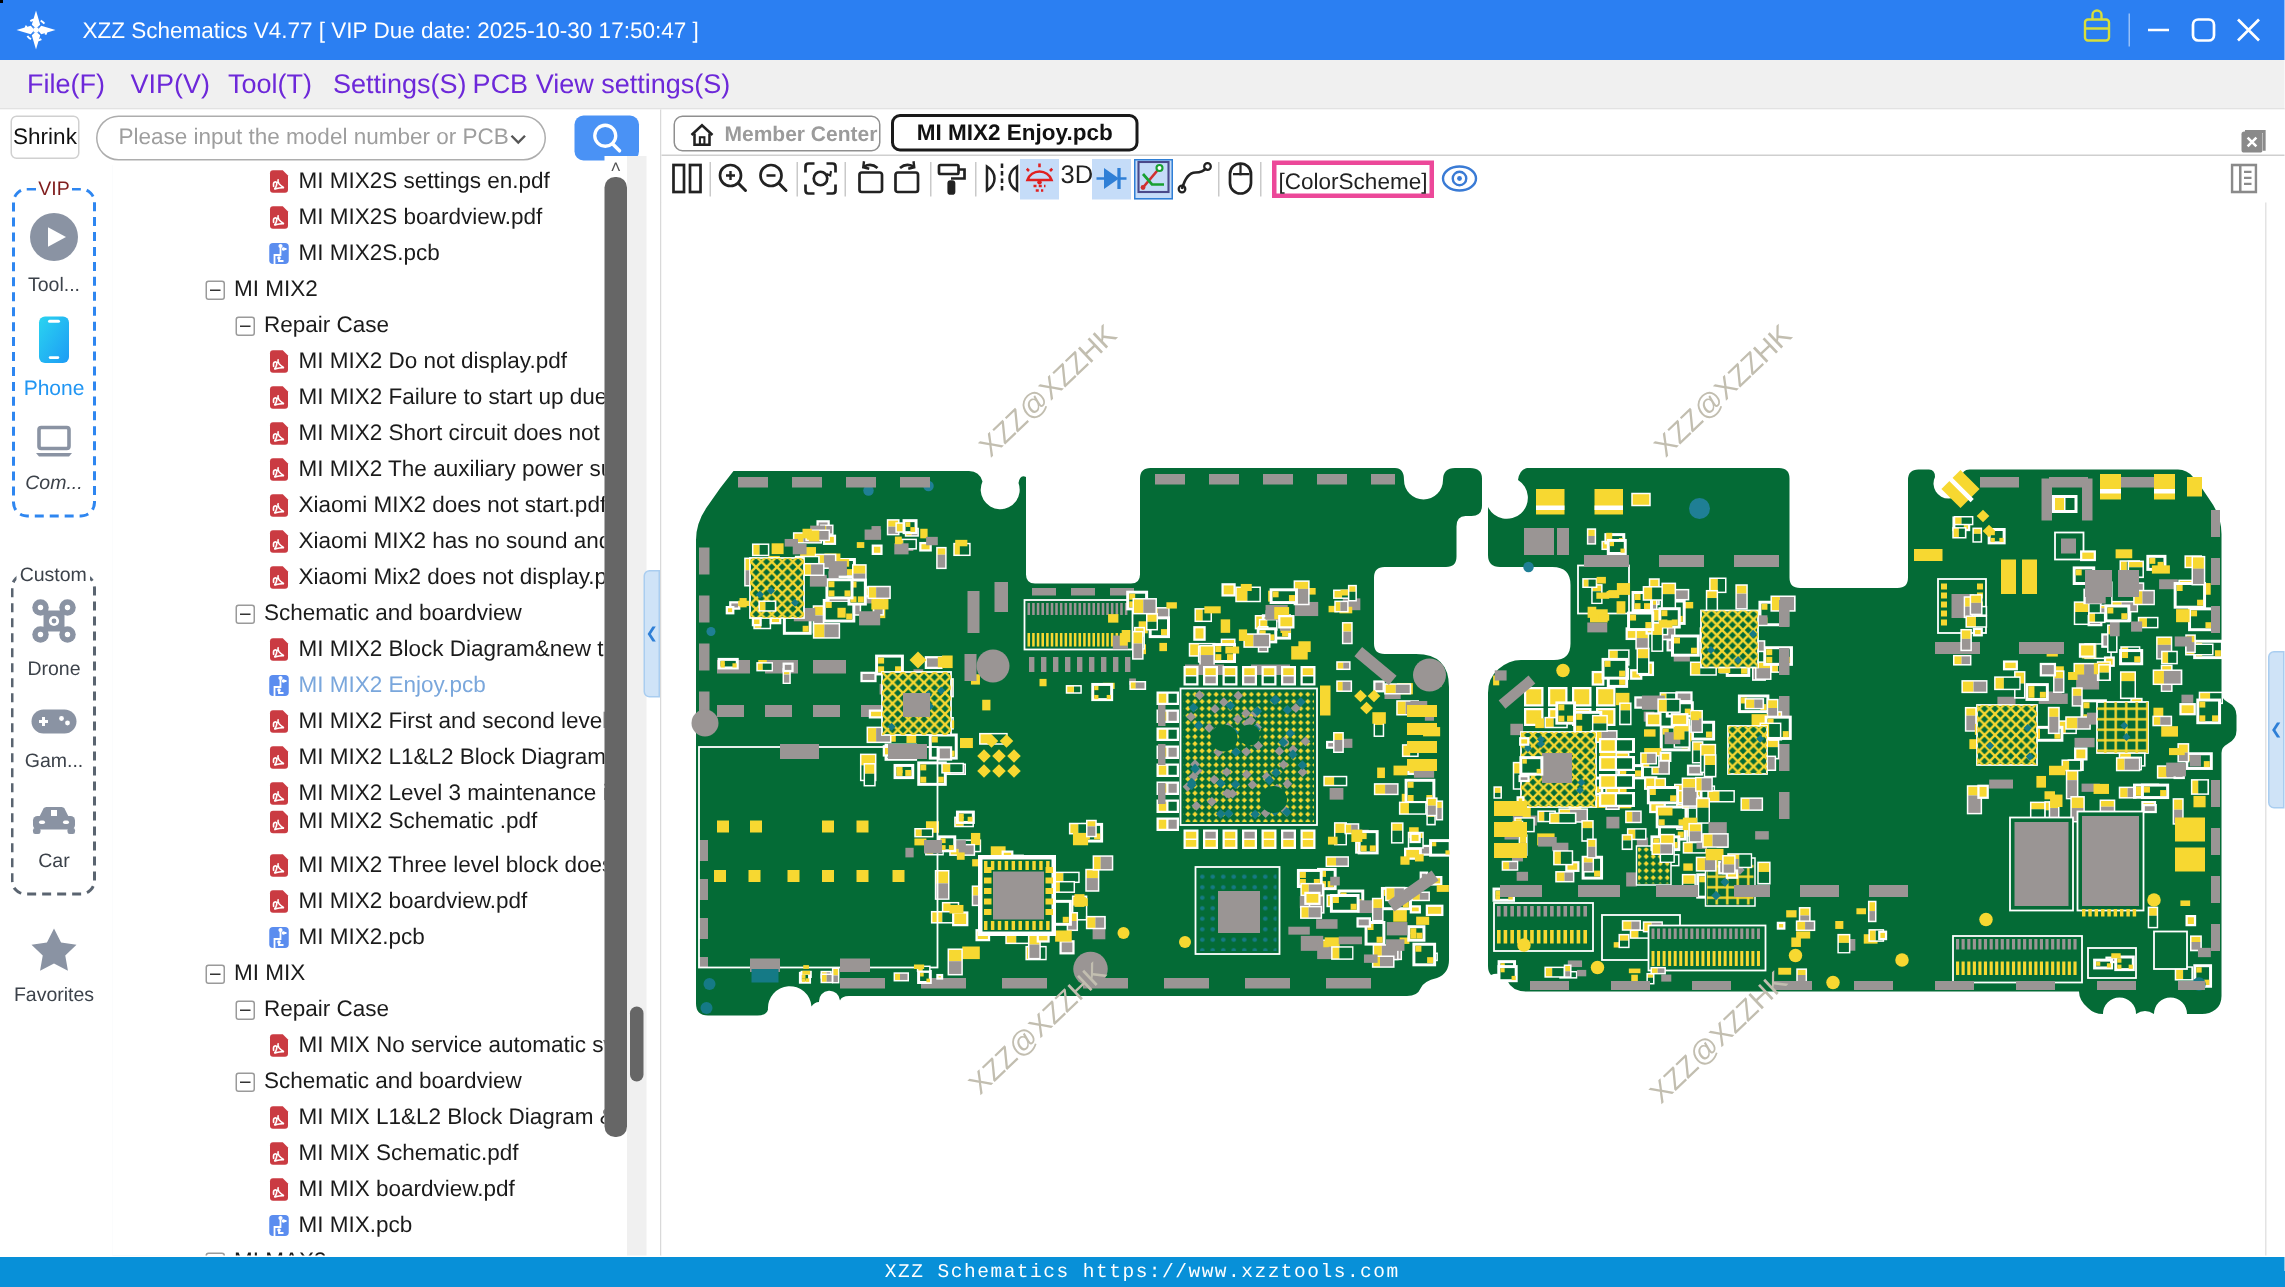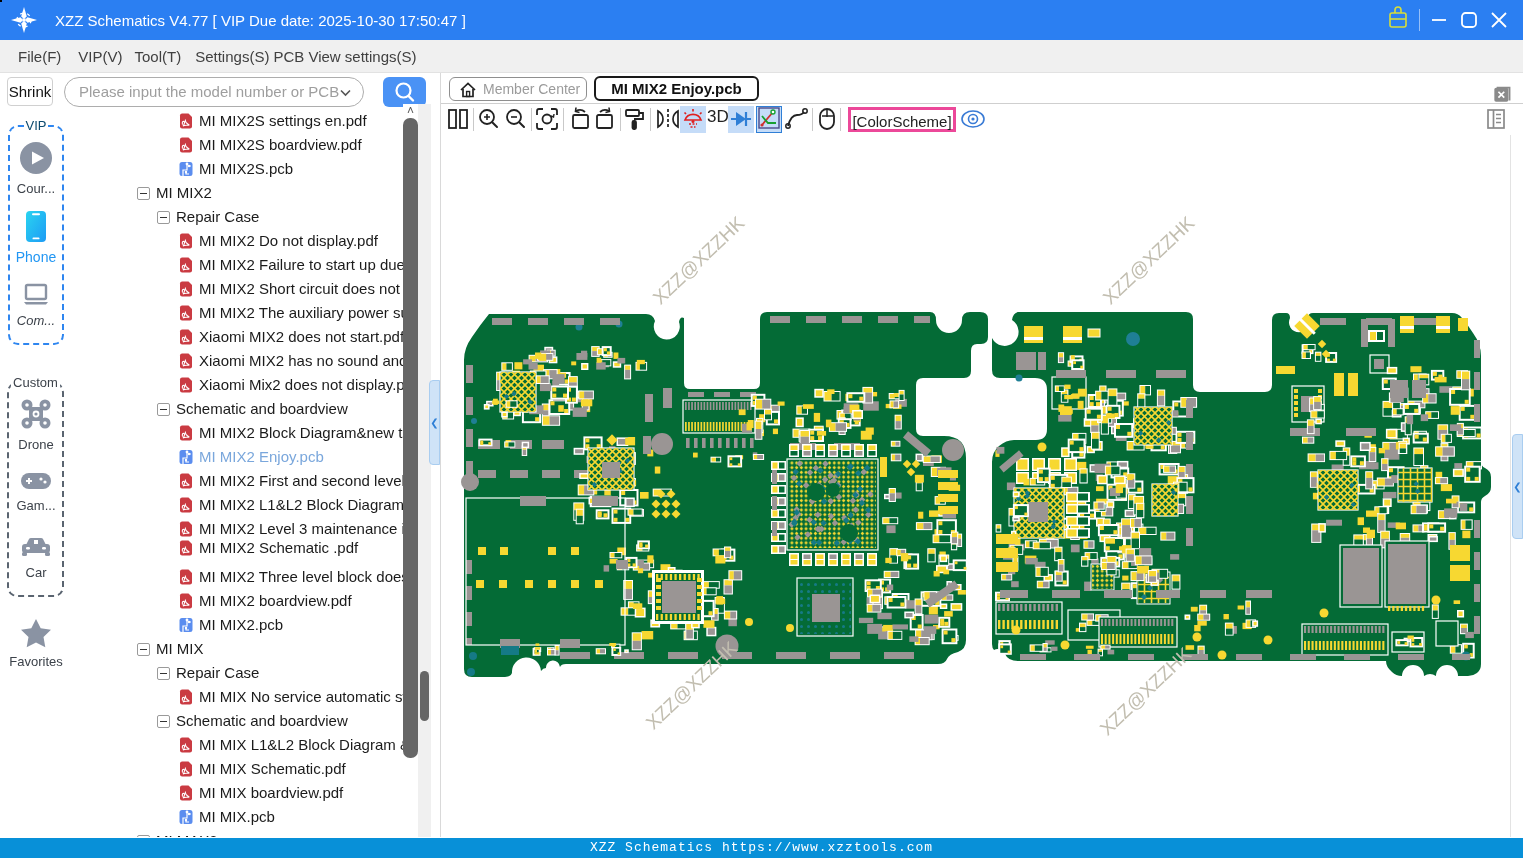--- a/index.html
+++ b/index.html
@@ -3,21 +3,21 @@
 <meta charset="utf-8">
 <title>XZZ Schematics</title>
 <style>
 *{margin:0;padding:0;box-sizing:border-box;font-family:"Liberation Sans",sans-serif;}
 html,body{width:1523px;height:858px;overflow:hidden;background:#fff;}
 #titlebar{position:absolute;left:0;top:0;width:1523px;height:40px;background:#2b7ff2;}
 #titlebar .appicon{position:absolute;left:10px;top:6px;width:28px;height:28px;}
 #titlebar .title{position:absolute;left:55px;top:0;height:40px;line-height:41px;color:#fff;font-size:15px;}
 .winbtn{position:absolute;top:0;height:40px;color:#fff;}
 #menubar{position:absolute;left:0;top:40px;width:1523px;height:33px;background:#f0f0f0;border-bottom:1px solid #e2e2e2;font-size:0;}
-#menubar span{display:inline-block;height:33px;line-height:33px;font-size:15px;color:#404040;}
+#menubar span{display:inline-block;height:33px;line-height:33px;font-size:18px;color:#6d28d9;}
 #searchrow{position:absolute;left:0;top:73px;width:441px;height:37px;background:#fff;}
 #shrink{position:absolute;left:7px;top:4px;width:46px;height:29px;border:1px solid #d0d0d0;border-radius:4px;font-size:15px;color:#111;text-align:center;line-height:27px;background:#fff;}
 #searchbox{position:absolute;left:64px;top:4px;width:300px;height:30px;border:1px solid #adadad;border-radius:15px;background:#fff;color:#9e9e9e;font-size:15px;line-height:28px;padding-left:14px;}
 
 #searchbtn{position:absolute;left:383px;top:4px;width:43px;height:30px;background:#4a92f5;border-radius:6px;}
 #leftrail{position:absolute;left:0;top:110px;width:75px;height:727px;background:#fff;}
 .railbox{position:absolute;border-radius:10px;}
 .railbox .lbl{position:absolute;top:-9px;left:0;width:100%;text-align:center;font-size:13px;}
 .railbox .lbl span{background:#fff;padding:0 2px;}
 .railitem{position:absolute;width:100%;text-align:center;}
@@ -31,21 +31,21 @@
 #treescroll{position:absolute;left:403px;top:104px;width:15px;height:733px;background:#fff;}
 #treescroll .arrow{position:absolute;left:1px;top:0;width:13px;height:13px;color:#555;font-size:12px;text-align:center;line-height:15px;}
 #treescroll .thumb{position:absolute;left:0px;top:14px;width:15px;height:640px;background:#666;border-radius:7px;}
 #outerscroll{position:absolute;left:418px;top:104px;width:13px;height:733px;background:#f0f0f0;}
 #outerscroll .thumb{position:absolute;left:2px;top:567px;width:9px;height:50px;background:#666;border-radius:5px;}
 #vdivider{position:absolute;left:440px;top:73px;width:1px;height:764px;background:#d9d9d9;}
 #lefthandle{position:absolute;left:429px;top:380px;width:11px;height:85px;background:#cfe3f7;border:1px solid #a9cdf0;border-radius:4px 0 0 4px;color:#2f7fd6;font-size:10px;line-height:83px;text-align:center;}
 #righthandle{position:absolute;left:1512px;top:434px;width:11px;height:105px;background:#cfe3f7;border:1px solid #a9cdf0;border-radius:4px 0 0 4px;color:#2f7fd6;font-size:10px;line-height:103px;text-align:center;}
 #tabrow{position:absolute;left:441px;top:73px;width:1082px;height:31px;background:#fff;border-bottom:1px solid #cfcfcf;}
 #tab1{position:absolute;left:8px;top:4px;width:138px;height:24px;border:1px solid #8f8f8f;border-radius:6px;}
-#tab1 .txt{position:absolute;left:33px;top:0;font-size:14px;color:#9b9b9b;line-height:23px;white-space:nowrap;}
+#tab1 .txt{position:absolute;left:33px;top:0;font-size:14px;color:#9b9b9b;line-height:23px;white-space:nowrap;font-weight:bold;}
 #tab2{position:absolute;left:153px;top:3px;width:165px;height:25px;border:2px solid #1a1a1a;border-radius:6px;text-align:center;font-size:15px;font-weight:bold;color:#111;line-height:21px;}
 #iconrow{position:absolute;left:441px;top:104px;width:1082px;height:31px;background:#fff;}
 .isep{position:absolute;top:4px;width:1px;height:23px;background:#c9c9c9;}
 .ibox{position:absolute;top:2px;width:26px;height:27px;background:#c5dcf8;}
 #closetab{position:absolute;left:1492px;top:83px;width:21px;height:21px;}
 #panelicon{position:absolute;left:1487px;top:108px;width:18px;height:22px;}
 #canvas{position:absolute;left:441px;top:135px;width:1069px;height:702px;background:#fff;overflow:hidden;}
 #rightgutter{position:absolute;left:1510px;top:135px;width:13px;height:702px;background:#fff;border-left:1px solid #e3e3e3;}
 #statusbar{position:absolute;left:0;top:838px;width:1523px;height:20px;background:#0890d8;color:#fff;text-align:center;font-family:"Liberation Mono",monospace;font-size:13px;line-height:19px;letter-spacing:1px;}
 </style>
@@ -91,28 +91,28 @@
         <path d="M1 1.5 L5.5 6 L10 1.5" fill="none" stroke="#555" stroke-width="1.6"></path>
       </svg></div>
   <div id="searchbtn"><svg viewBox="0 0 43 30" style="width:43px;height:30px;">
         <circle cx="20.5" cy="13.5" r="7" fill="none" stroke="#fff" stroke-width="2.2"></circle>
         <path d="M25.5 19 L30 23.5" stroke="#fff" stroke-width="2.4" stroke-linecap="round"></path>
       </svg></div>
 </div>
 <div id="treegrad"></div>
 <div id="leftrail">
 <div class="railbox" style="left:8px;top:15px;width:56px;height:220px;border:2px dashed #2e86f0;">
-      <div class="lbl"><span style="color:#0c4a6e;text-align:right;">VIP</span></div>
+      <div class="lbl"><span style="color:#7f1d1d;text-align:right;">VIP</span></div>
     </div>
     <div class="railitem" style="left:8px;top:31px;width:56px;">
 <svg width="34" height="34" viewBox="0 0 34 34">
         <circle cx="17" cy="17" r="16" fill="#8a93a3"></circle>
         <path d="M13 10.5 L25 17 L13 23.5 Z" fill="#fff"></path>
       </svg>
-<div class="cap">Cour...</div></div>
+<div class="cap">Tool...</div></div>
     <div class="railitem" style="left:8px;top:100px;width:56px;">
 <svg width="22" height="33" viewBox="0 0 22 33">
         <defs>
           <linearGradient id="phg" x1="0" y1="0" x2="1" y2="1">
             <stop offset="0" stop-color="#2ad4f0"></stop>
             <stop offset="1" stop-color="#1d9bf5"></stop>
           </linearGradient>
         </defs>
         <rect x="1" y="1" width="20" height="31" rx="4" fill="url(#phg)"></rect>
         <rect x="7" y="3.2" width="8" height="2" rx="1" fill="#fff"></rect>

